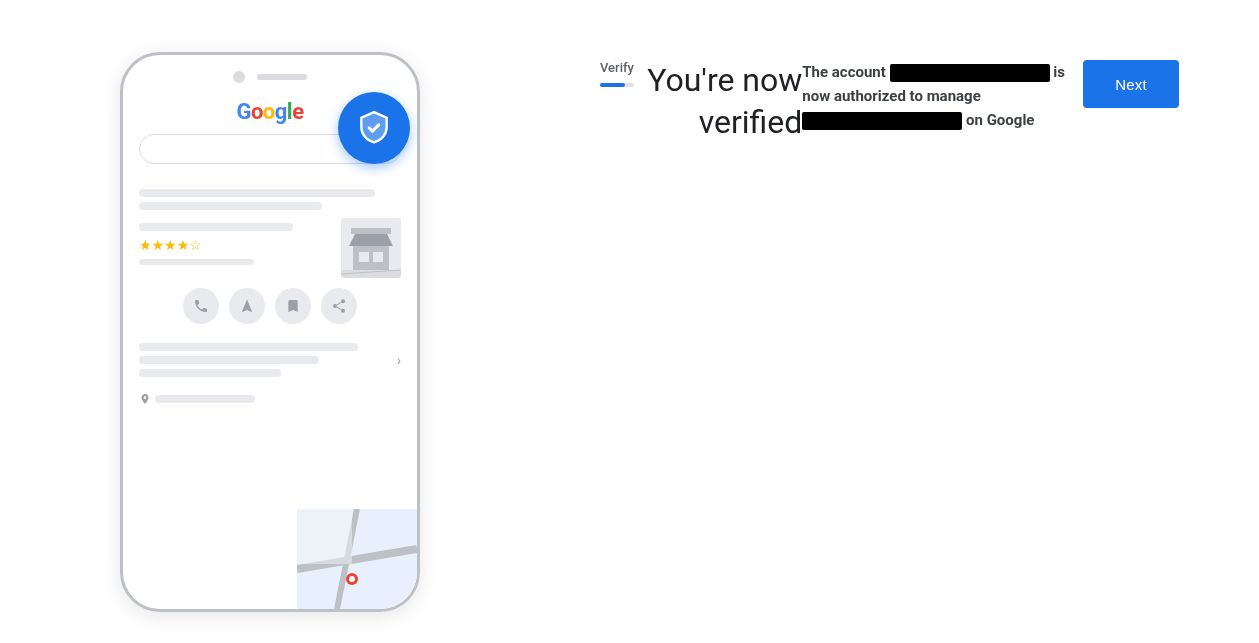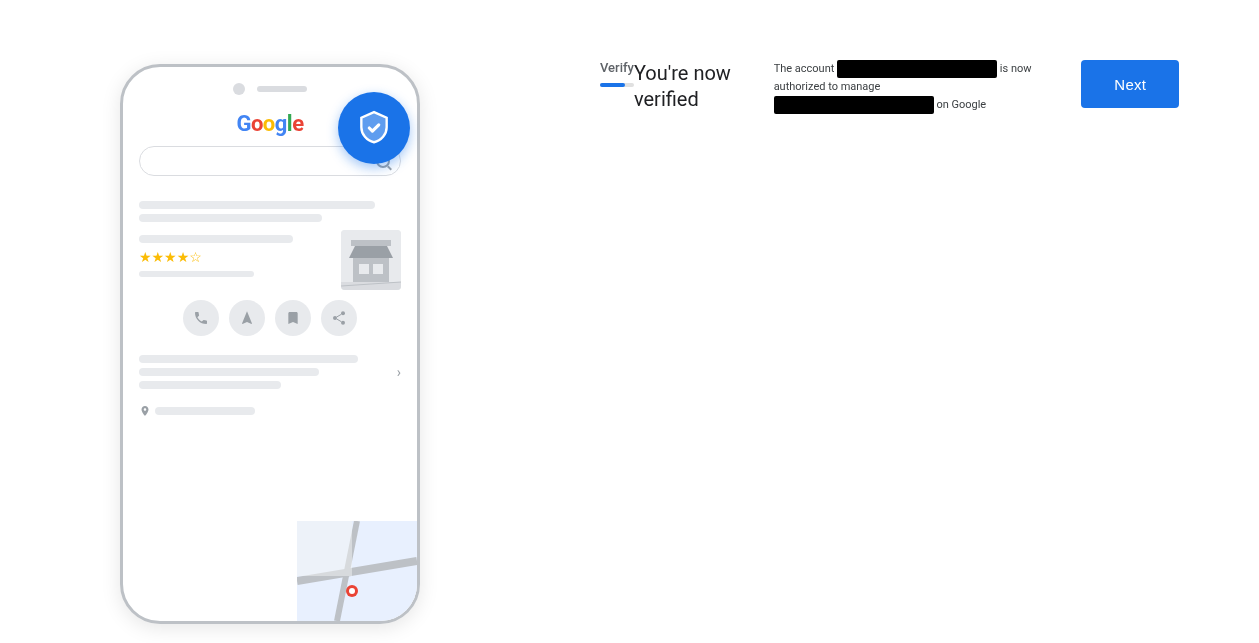--- a/index.html
+++ b/index.html
@@ -54,32 +54,34 @@
 
     .progress-bar-fill {
       height: 4px;
       background: #1a73e8;
       border-radius: 2px;
       width: 75%;
     }
 
     
     .verified-title {
-      font-size: 20px;
+      font-size: 32px;
       font-weight: 400;
       color: #202124;
       margin-bottom: 24px;
       line-height: 1.3;
+      text-align: right;
     }
 
     .verified-description {
-      font-size: 11px;
+      font-size: 15px;
       color: #3c4043;
       line-height: 1.6;
       margin-bottom: 32px;
+      font-weight: bold;
     }
 
     .redacted {
       display: inline-block;
       background: #000;
       width: 160px;
       height: 18px;
       vertical-align: middle;
       border-radius: 2px;
     }
@@ -102,21 +104,21 @@
     
     .phone-wrapper {
       position: relative;
       width: 380px;
       height: 580px;
     }
 
     .phone-body {
       position: absolute;
       left: 50px;
-      top: 32px;
+      top: 20px;
       width: 300px;
       height: 560px;
       background: #fff;
       border: 3px solid #bdc1c6;
       border-radius: 40px;
       overflow: hidden;
       box-shadow: 0 4px 20px rgba(0,0,0,0.1);
     }
 
     

